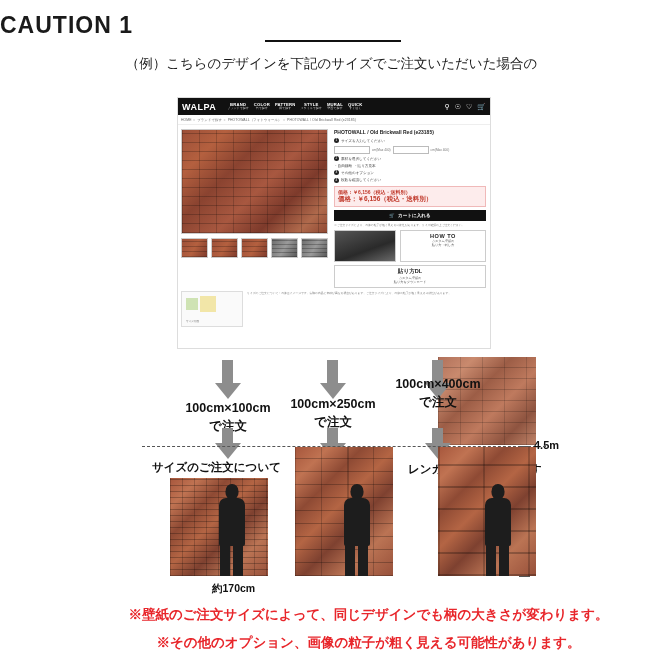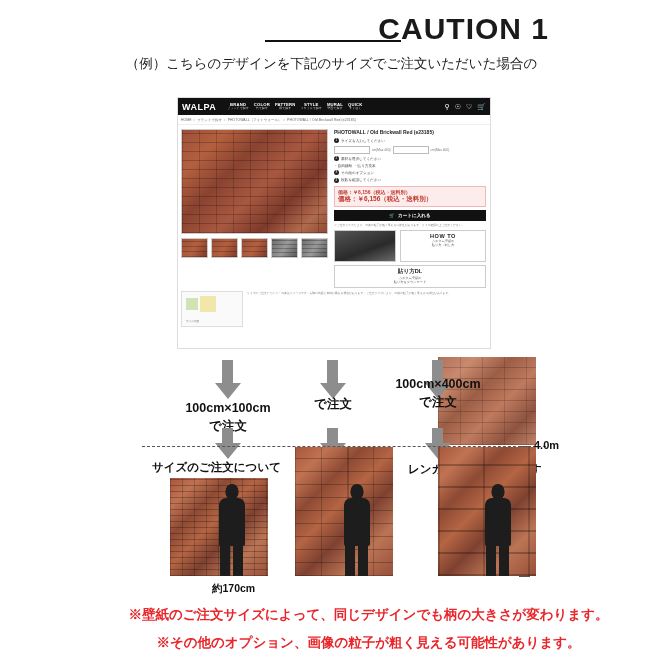--- a/index.html
+++ b/index.html
@@ -15,22 +15,22 @@
     color: #1a1a1a;
     overflow: hidden;
   }
 
   
   .title {
     position: absolute;
     top: 12px;
     left: 0;
     width: 549px;
-    text-align: right;
-    font-size: 30px;
+    text-align: left;
+    font-size: 23px;
     font-weight: bold;
     letter-spacing: 1px;
   }
   .title-underline {
     position: absolute;
     top: 40px;
     left: 265px;
     width: 136px;
     height: 2px;
     background: #111;
@@ -596,39 +596,40 @@
 <div class="arrow-head" style="left:319.5px; top:383px;"></div>
 
 <div class="arrow-shaft" style="left:432px; top:360px; width:11px; height:24px;"></div>
 <div class="arrow-head" style="left:424.5px; top:383px;"></div>
 
 <div class="order-label" style="left:165px; top:400px; width:126px;">
   <div>100cm×100cm</div>
   <div>で注文</div>
 </div>
 <div class="order-label" style="left:270px; top:396px; width:126px;">
+  <div>100cm×250cm</div>
   <div>で注文</div>
 </div>
 <div class="order-label" style="left:375px; top:376px; width:126px;">
   <div>100cm×400cm</div>
   <div>で注文</div>
 </div>
 
 <div class="arrow-shaft" style="left:222px; top:428px; width:11px; height:16px;"></div>
 <div class="arrow-head" style="left:214.5px; top:443px;"></div>
 <div class="arrow-shaft" style="left:327px; top:428px; width:11px; height:16px;"></div>
 <div class="arrow-head" style="left:319.5px; top:443px;"></div>
 <div class="arrow-shaft" style="left:432px; top:428px; width:11px; height:16px;"></div>
 <div class="arrow-head" style="left:424.5px; top:443px;"></div>
 
 <div class="ceiling"></div>
 <div class="height-bracket"></div>
 <div class="height-cap" style="top:446px;"></div>
 <div class="height-cap" style="top:576px;"></div>
-<div class="height-label">4.0m</div>
+<div class="height-label">4.5m</div>
 
 <div class="result-caption" style="left:152px; top:460px;">サイズのご注文について</div>
 <div class="result-caption" style="left:408px; top:460px;">
   <span>レンガが</span><span class="big">大きく</span><span>なります</span>
 </div>
 
 <div class="panel brick-fine" style="left:170px; top:478px; width:98px; height:98px;"></div>
 <div class="panel brick-med" style="left:295px; top:447px; width:98px; height:129px;"></div>
 <div class="panel brick-coarse" style="left:438px; top:447px; width:98px; height:129px;"></div>
 

